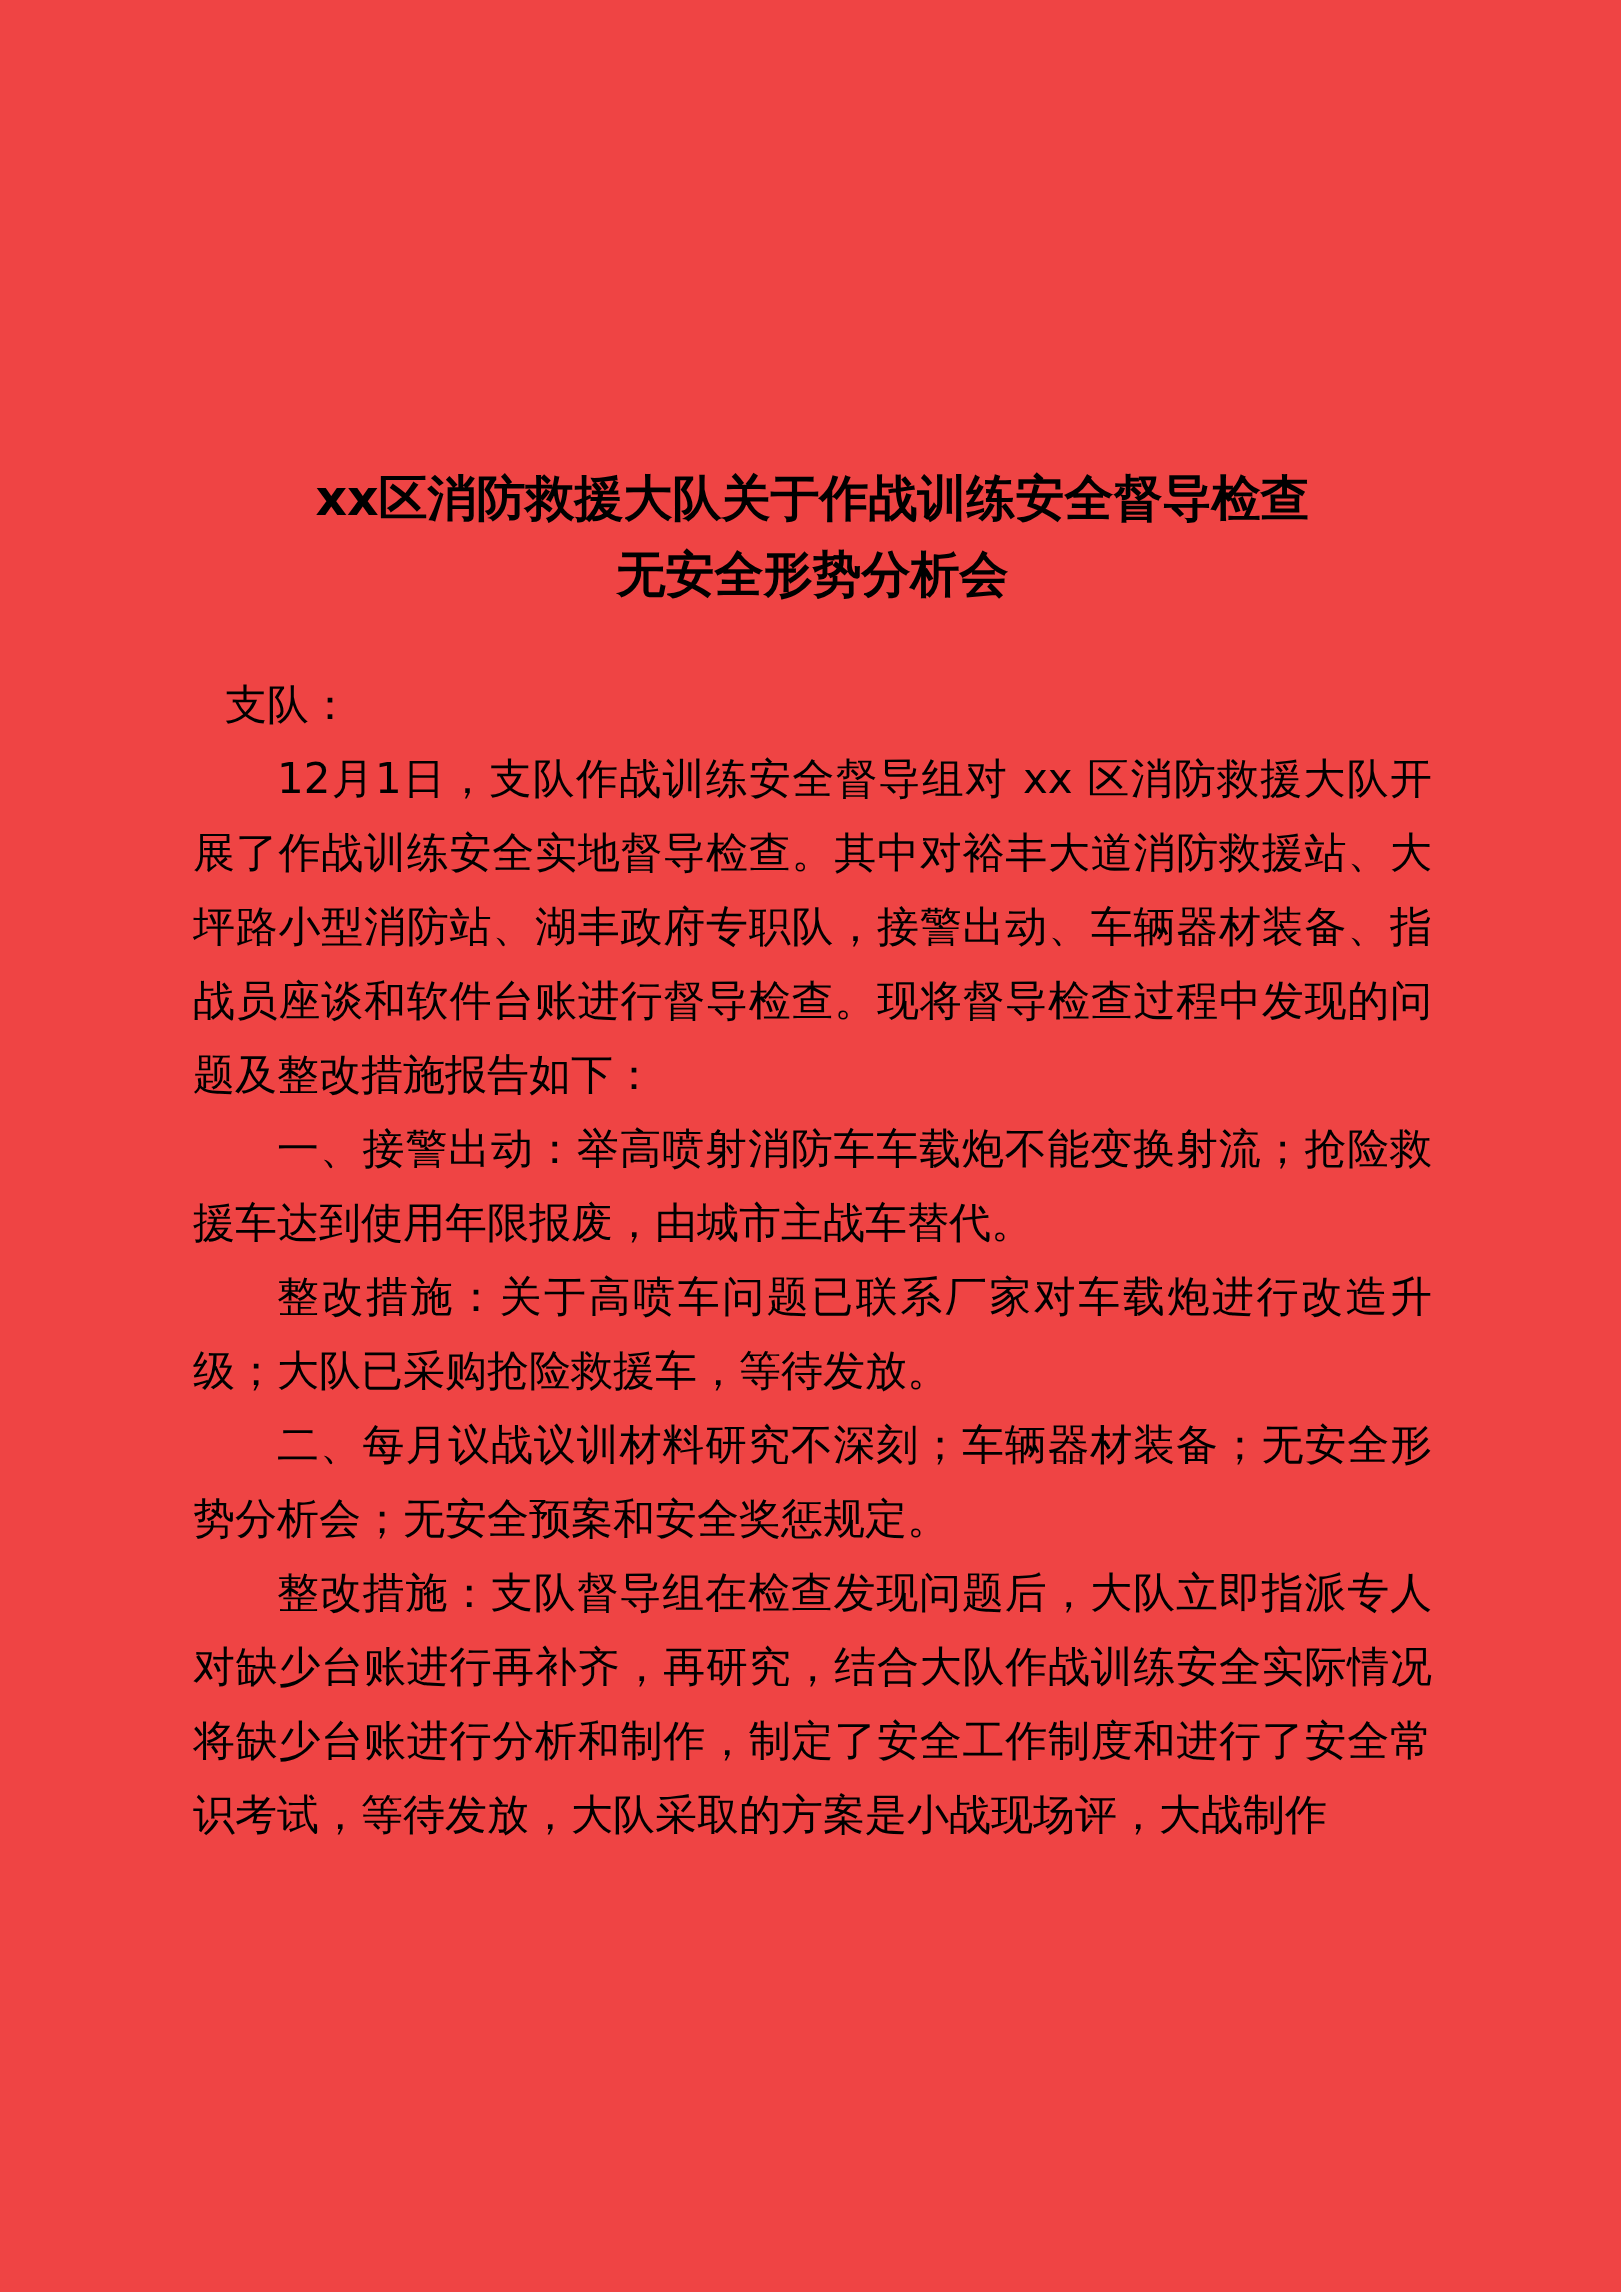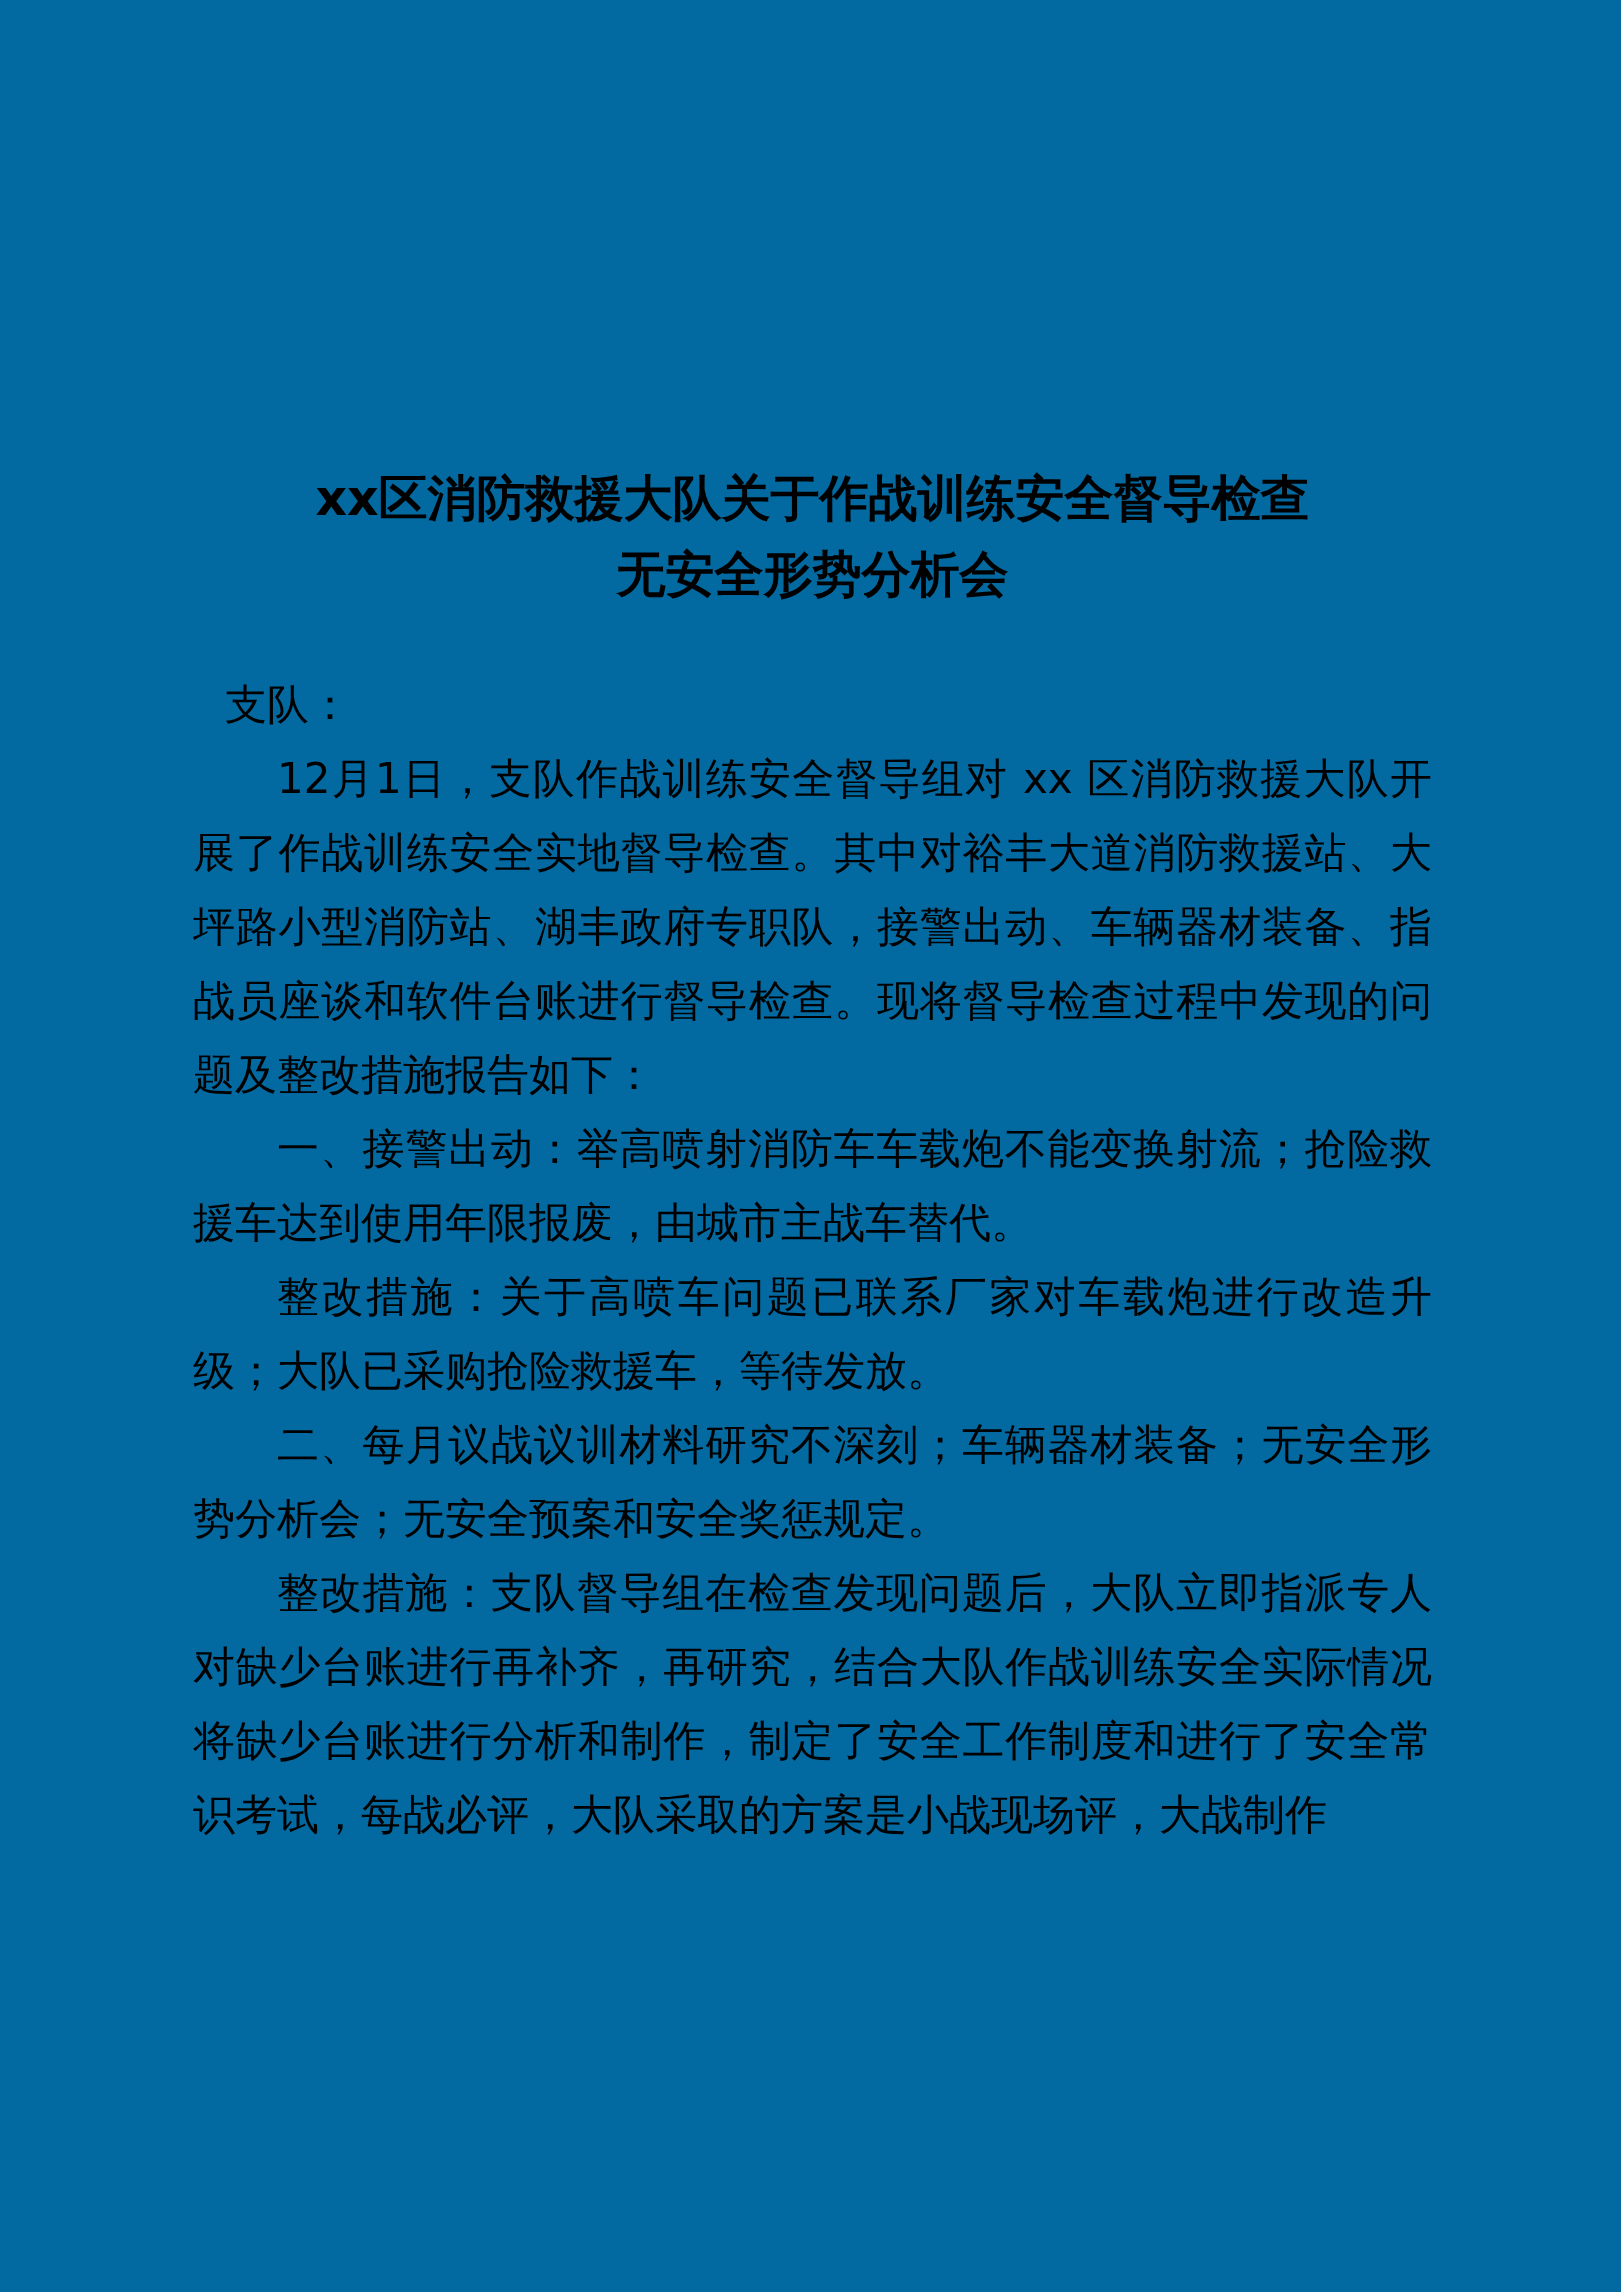--- a/index.html
+++ b/index.html
@@ -10,21 +10,21 @@
   }
   body {
     font-family: "DejaVu Sans", "Liberation Sans", sans-serif;
     color: #000000;
     -webkit-font-smoothing: antialiased;
   }
   .page {
     position: relative;
     width: 1621px;
     height: 2293px;
-    background: #0369a1;
+    background: #ef4444;
     overflow: hidden;
     box-sizing: border-box;
   }
   .content {
     position: absolute;
     left: 193px;
     top: 0;
     width: 1239px;
   }
   
@@ -85,18 +85,18 @@
 
       <p class="para indent">12月1日，支队作战训练安全督导组对 xx 区消防救援大队开展了作战训练安全实地督导检查。其中对裕丰大道消防救援站、大坪路小型消防站、湖丰政府专职队，接警出动、车辆器材装备、指战员座谈和软件台账进行督导检查。现将督导检查过程中发现的问题及整改措施报告如下：</p>
 
 
       <p class="para indent">一、接警出动：举高喷射消防车车载炮不能变换射流；抢险救援车达到使用年限报废，由城市主战车替代。</p>
 
       <p class="para indent">整改措施：关于高喷车问题已联系厂家对车载炮进行改造升级；大队已采购抢险救援车，等待发放。</p>
 
       <p class="para indent">二、每月议战议训材料研究不深刻；车辆器材装备；无安全形势分析会；无安全预案和安全奖惩规定。</p>
 
-      <p class="para indent">整改措施：支队督导组在检查发现问题后，大队立即指派专人对缺少台账进行再补齐，再研究，结合大队作战训练安全实际情况将缺少台账进行分析和制作，制定了安全工作制度和进行了安全常识考试，每战必评，大队采取的方案是小战现场评，大战制作</p>
+      <p class="para indent">整改措施：支队督导组在检查发现问题后，大队立即指派专人对缺少台账进行再补齐，再研究，结合大队作战训练安全实际情况将缺少台账进行分析和制作，制定了安全工作制度和进行了安全常识考试，等待发放，大队采取的方案是小战现场评，大战制作</p>
 
     </div>
   </div>
 </div>
 
 
 </body></html>

